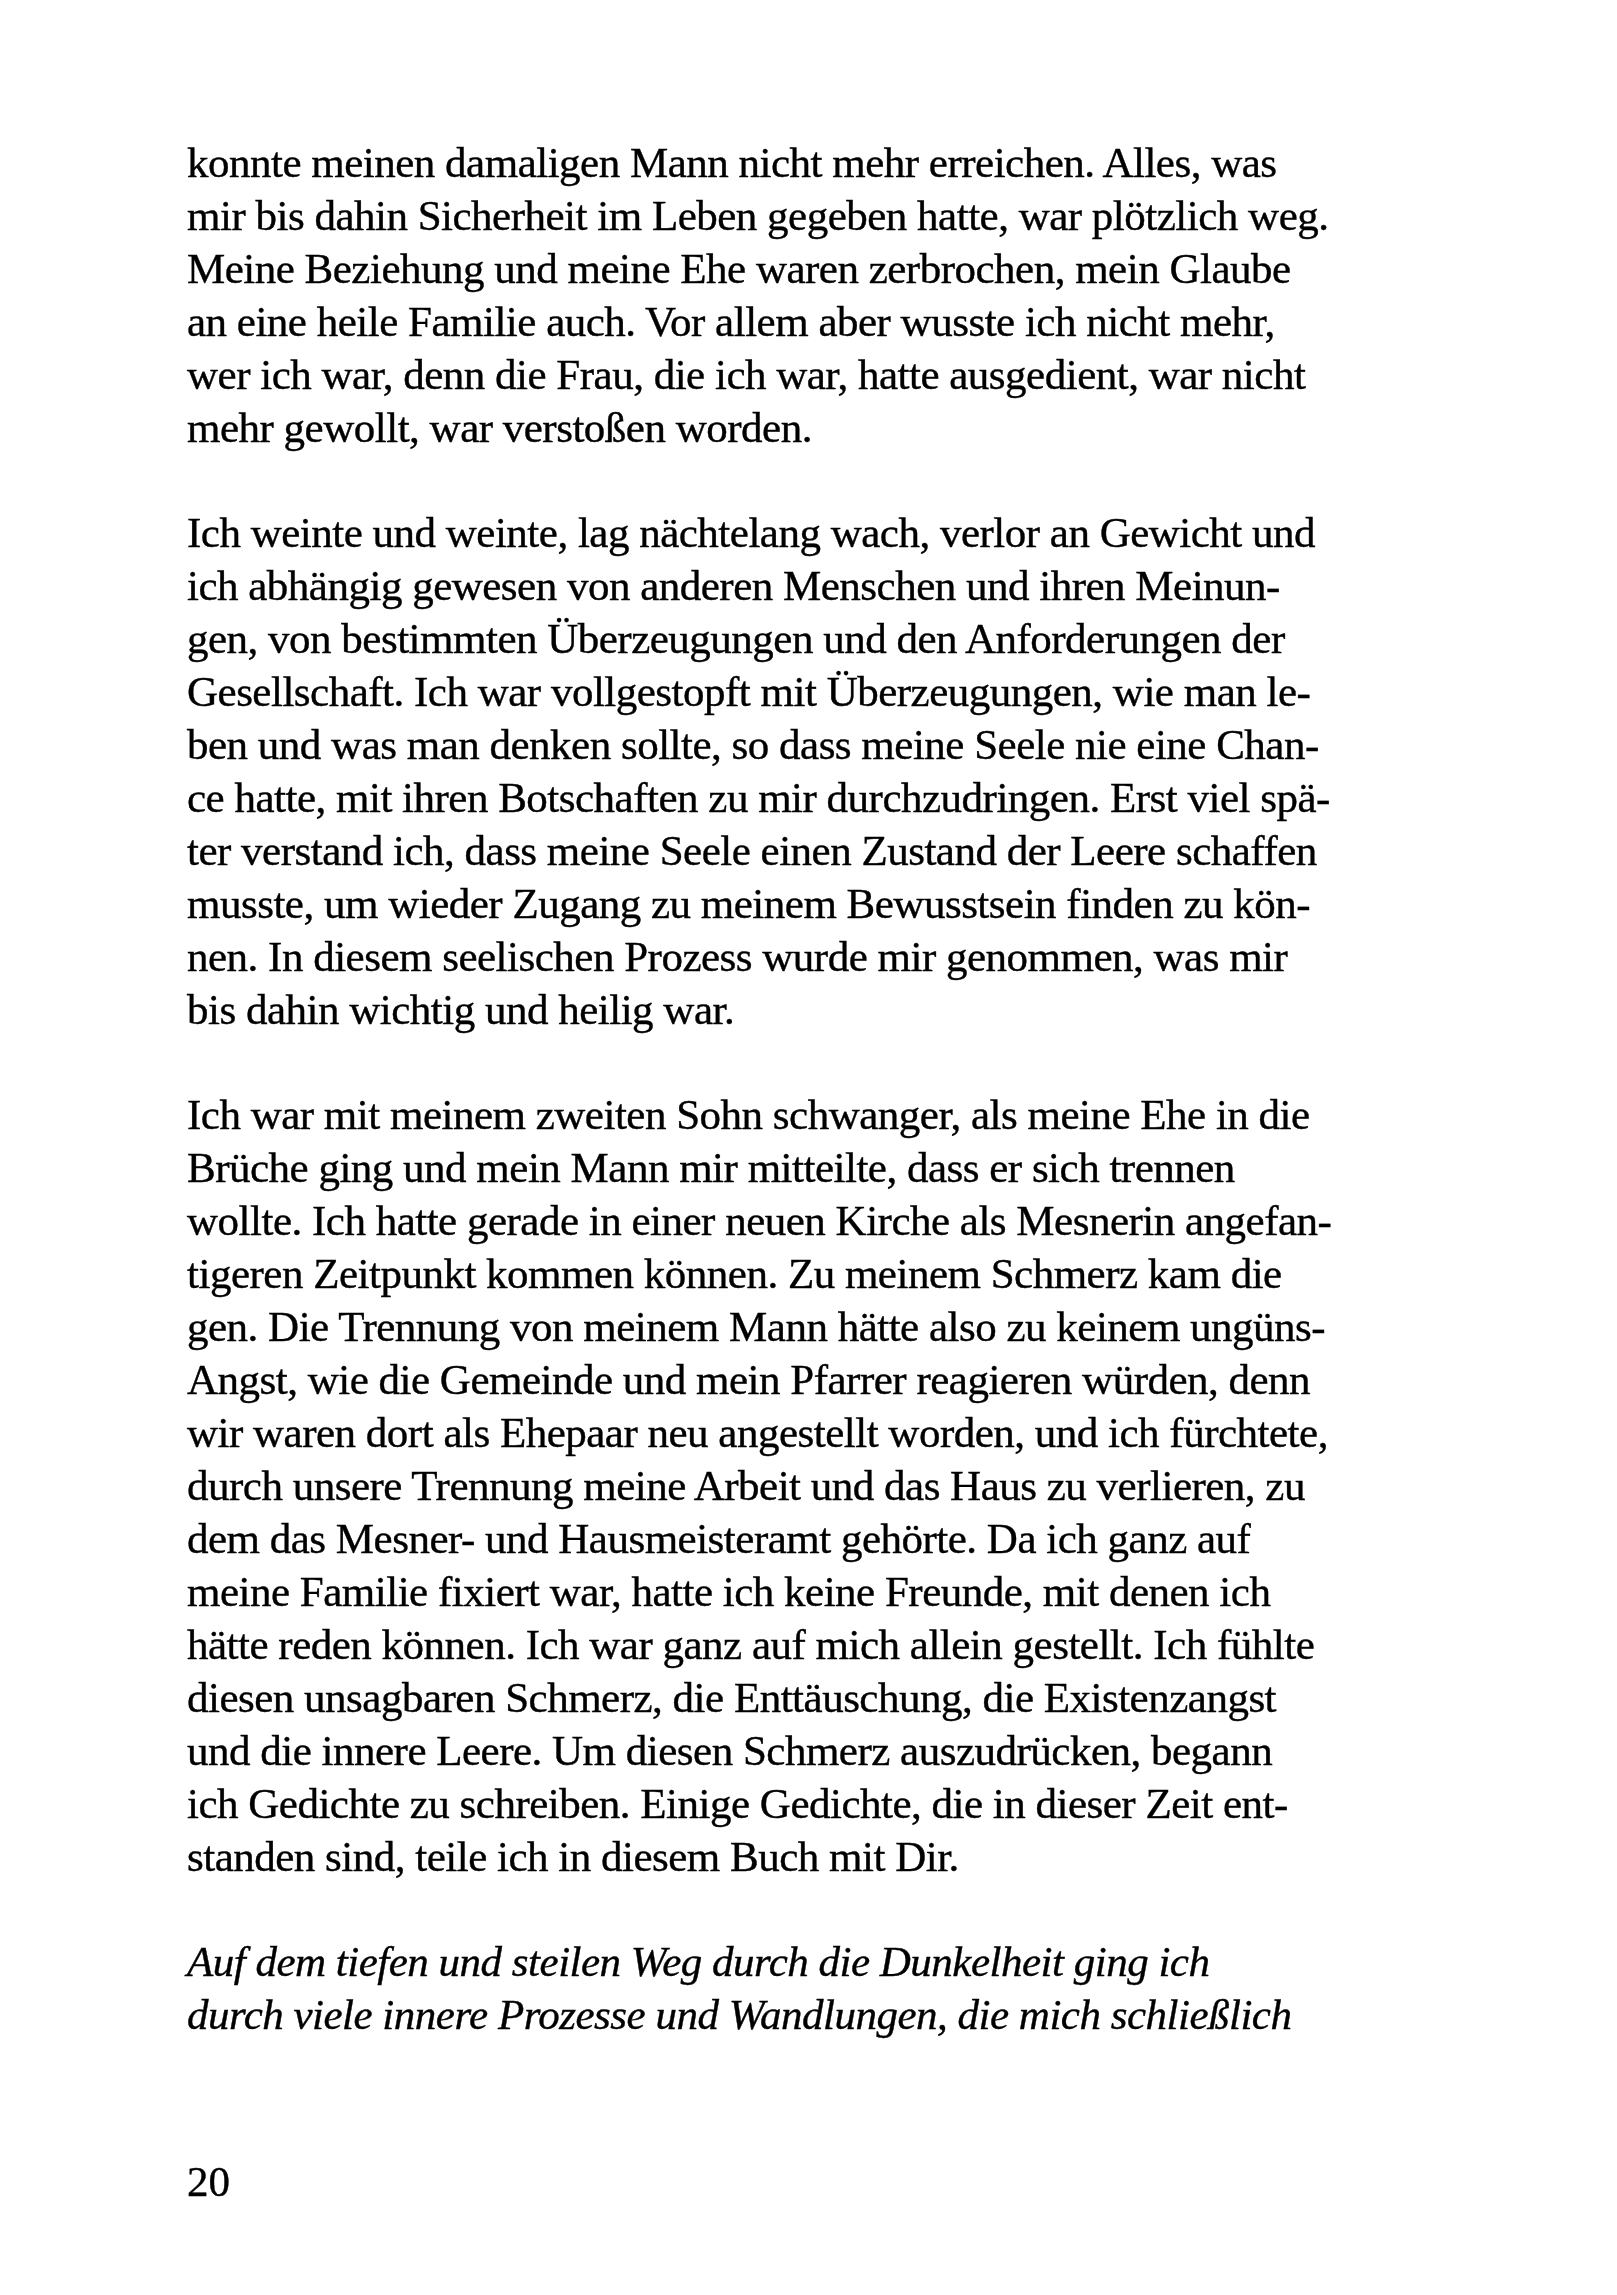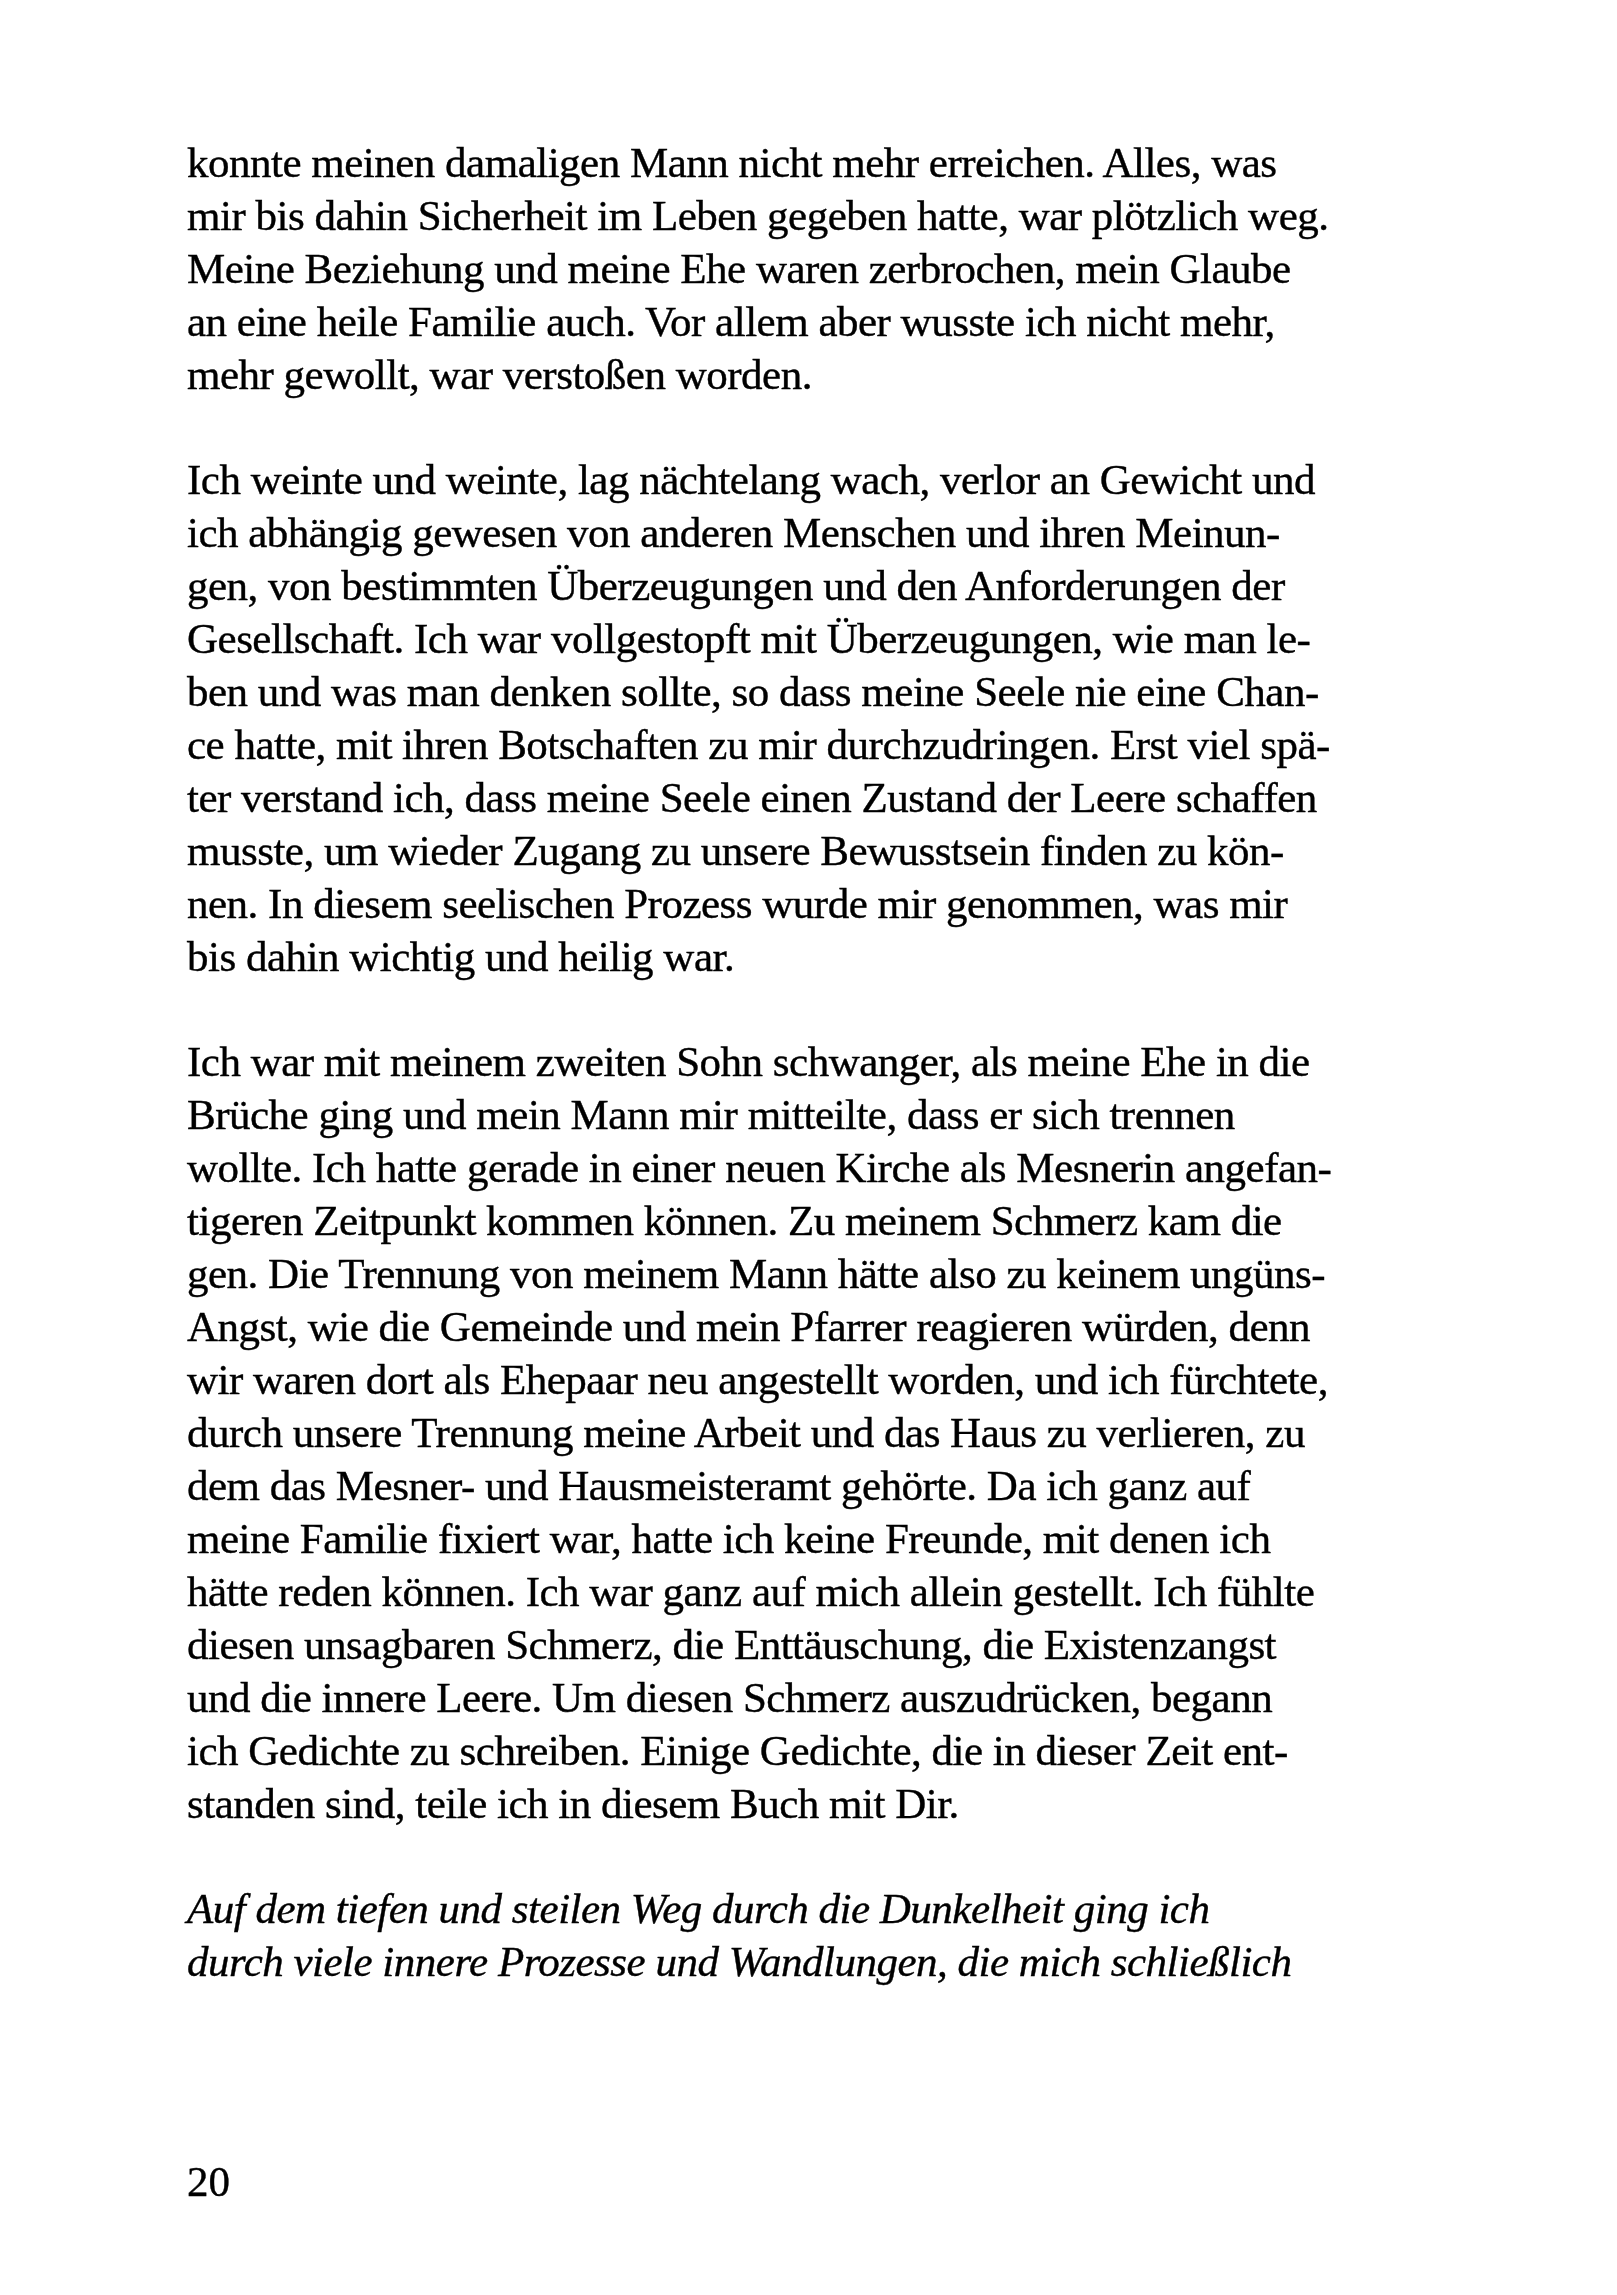--- a/index.html
+++ b/index.html
@@ -52,31 +52,32 @@
 </head>
 <body>
 
 <div class="page">
   <div class="text-block" id="text-block">
       <div class="paragraph">
         <div class="text-line">konnte meinen damaligen Mann nicht mehr erreichen. Alles, was</div>
         <div class="text-line">mir bis dahin Sicherheit im Leben gegeben hatte, war plötzlich weg.</div>
         <div class="text-line">Meine Beziehung und meine Ehe waren zerbrochen, mein Glaube</div>
         <div class="text-line">an eine heile Familie auch. Vor allem aber wusste ich nicht mehr,</div>
+        <div class="text-line">wer ich war, denn die Frau, die ich war, hatte ausgedient, war nicht</div>
         <div class="text-line">mehr gewollt, war verstoßen worden.</div>
       </div>
       <div class="paragraph">
         <div class="text-line">Ich weinte und weinte, lag nächtelang wach, verlor an Gewicht und</div>
         <div class="text-line">ich abhängig gewesen von anderen Menschen und ihren Meinun-</div>
         <div class="text-line">gen, von bestimmten Überzeugungen und den Anforderungen der</div>
         <div class="text-line">Gesellschaft. Ich war vollgestopft mit Überzeugungen, wie man le-</div>
         <div class="text-line">ben und was man denken sollte, so dass meine Seele nie eine Chan-</div>
         <div class="text-line">ce hatte, mit ihren Botschaften zu mir durchzudringen. Erst viel spä-</div>
         <div class="text-line">ter verstand ich, dass meine Seele einen Zustand der Leere schaffen</div>
-        <div class="text-line">musste, um wieder Zugang zu unsere Bewusstsein finden zu kön-</div>
+        <div class="text-line">musste, um wieder Zugang zu meinem Bewusstsein finden zu kön-</div>
         <div class="text-line">nen. In diesem seelischen Prozess wurde mir genommen, was mir</div>
         <div class="text-line">bis dahin wichtig und heilig war.</div>
       </div>
       <div class="paragraph">
         <div class="text-line">Ich war mit meinem zweiten Sohn schwanger, als meine Ehe in die</div>
         <div class="text-line">Brüche ging und mein Mann mir mitteilte, dass er sich trennen</div>
         <div class="text-line">wollte. Ich hatte gerade in einer neuen Kirche als Mesnerin angefan-</div>
         <div class="text-line">tigeren Zeitpunkt kommen können. Zu meinem Schmerz kam die</div>
         <div class="text-line">gen. Die Trennung von meinem Mann hätte also zu keinem ungüns-</div>
         <div class="text-line">Angst, wie die Gemeinde und mein Pfarrer reagieren würden, denn</div>

